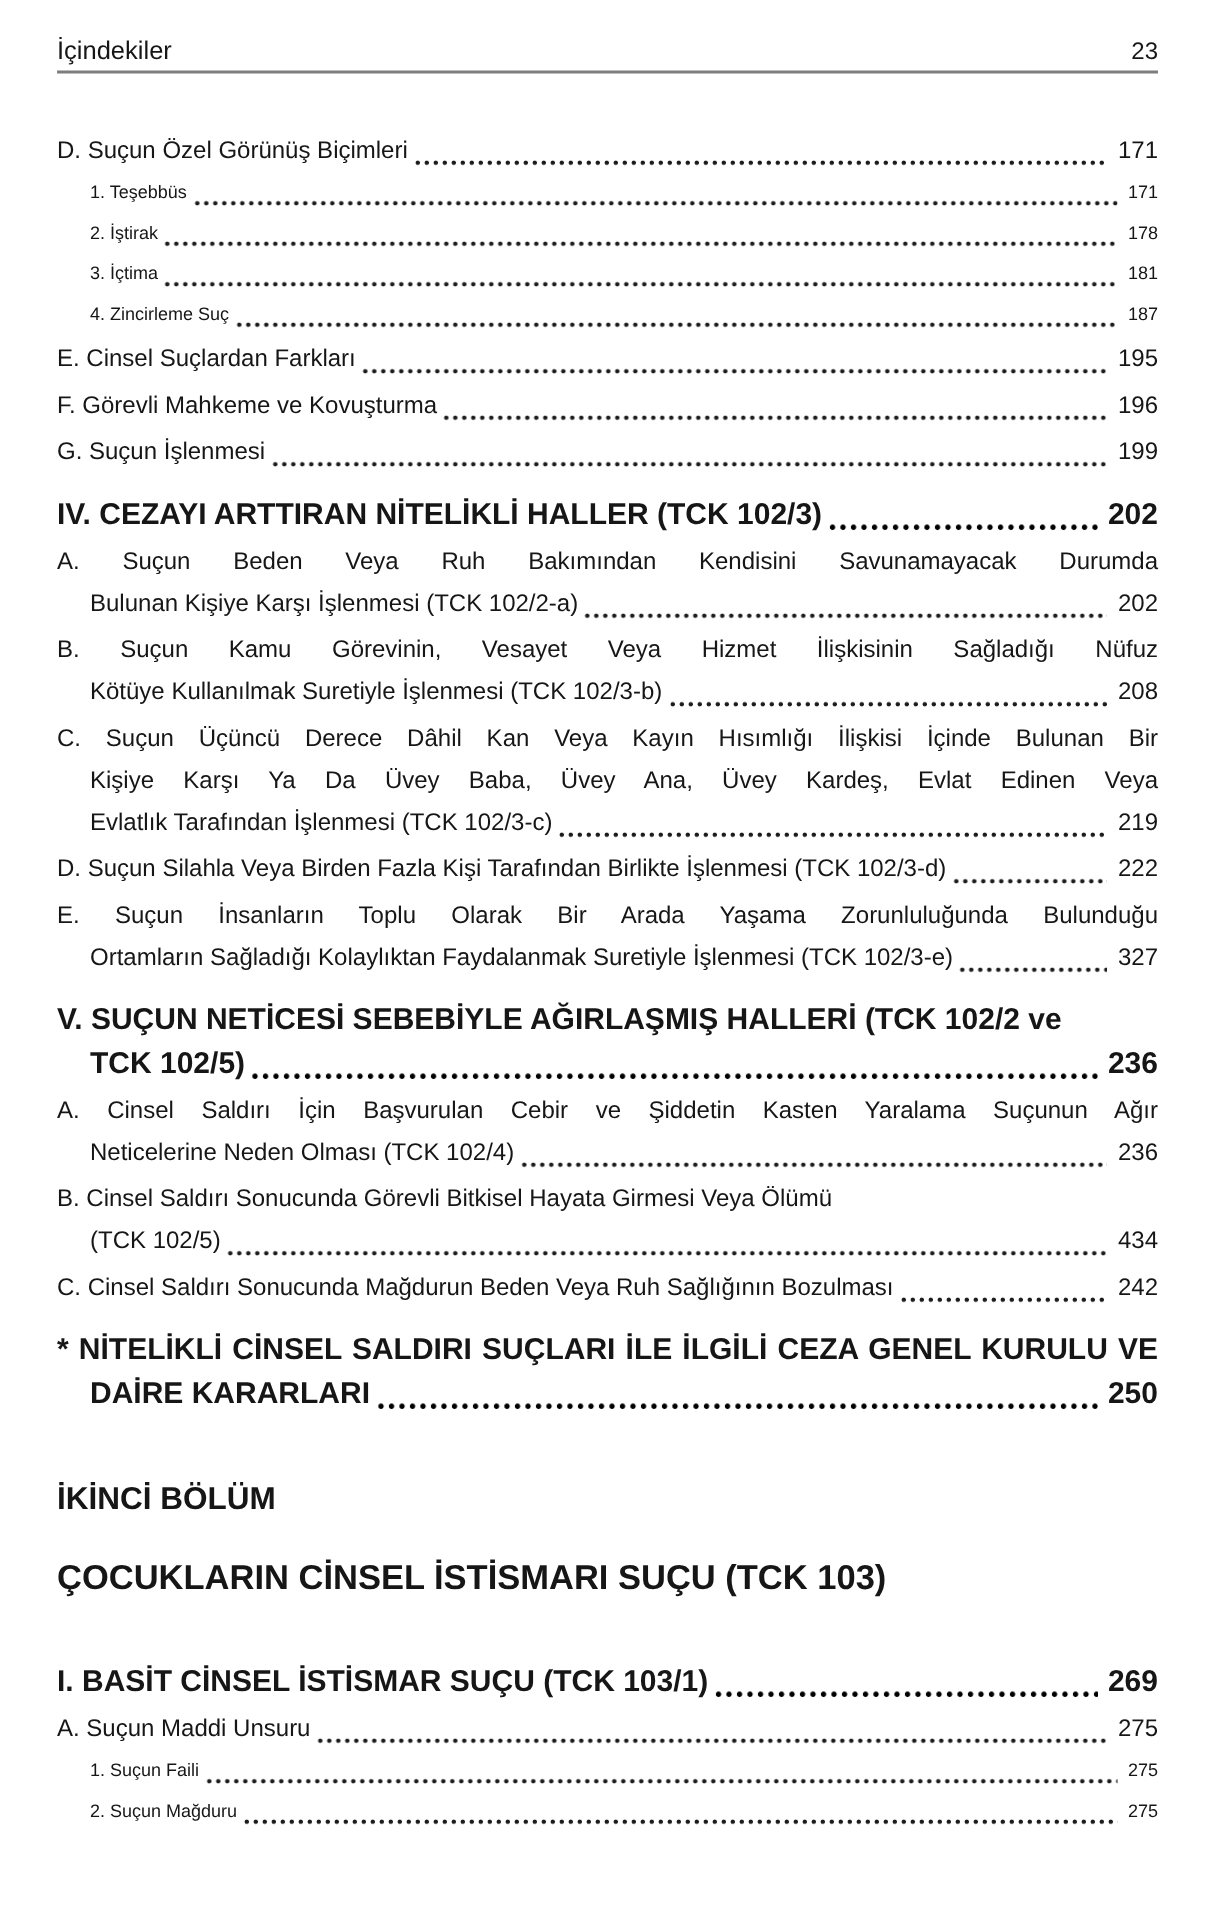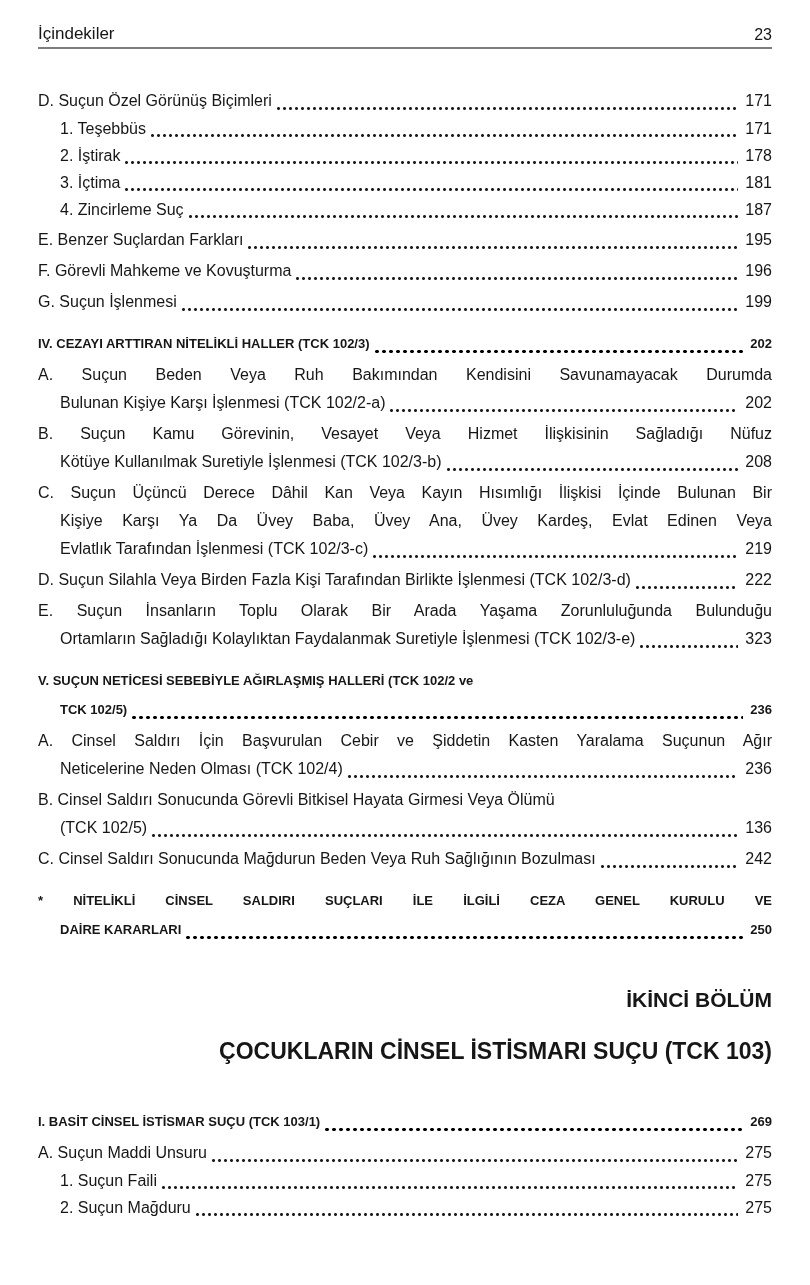--- a/index.html
+++ b/index.html
@@ -22,36 +22,36 @@
   .toc{margin-top:38px;}
   .entry{margin:0;}
   .entry .line{white-space:nowrap;}
   .entry .line.just{white-space:normal;text-align:justify;text-align-last:justify;}
   .entry .cont{padding-left:22px;}
   .row{display:flex;align-items:baseline;}
   .row .txt{white-space:nowrap;}
   .row .pg{margin-left:5px;}
 
   .item{font-size:16px;line-height:28px;margin-top:3px;}
-  .sub{font-size:16px;line-height:27px;padding-left:22px;margin-top:0;}
-  .main{font-size:13px;font-weight:700;line-height:29px;margin-top:13px;}
+  .sub{font-size:12px;line-height:27px;padding-left:22px;margin-top:0;}
+  .main{font-size:20px;font-weight:700;line-height:29px;margin-top:13px;}
 
   .leader{
     flex:1 1 auto;min-width:10px;align-self:flex-end;
     height:5px;margin:0 2px 4px 4px;
     background-image:radial-gradient(circle at 2.5px 2.5px,#1c1c1c 1.2px,transparent 1.7px);
     background-size:6px 5px;background-repeat:repeat-x;background-position:0 0;
   }
   .main .leader{
     background-image:radial-gradient(circle at 3px 2.5px,#000 1.55px,transparent 2.05px);
     background-size:7px 5px;margin-bottom:4px;
   }
 
   
-  .part{margin-top:44px;text-align:right;}
+  .part{margin-top:44px;text-align:left;}
   .part .p1{font-size:21px;font-weight:700;}
   .part .p2{font-size:23px;font-weight:700;margin-top:26px;}
 
   .toc2{margin-top:42px;}
 </style>
 </head>
 <body>
 
 <div class="page">
 
@@ -91,21 +91,21 @@
       </div>
       <div class="entry sub">
         <div class="row">
           <span class="txt">4. Zincirleme Suç</span>
           <span class="leader"></span>
           <span class="pg">187</span>
         </div>
       </div>
       <div class="entry item">
         <div class="row">
-          <span class="txt">E. Benzer Suçlardan Farkları</span>
+          <span class="txt">E. Cinsel Suçlardan Farkları</span>
           <span class="leader"></span>
           <span class="pg">195</span>
         </div>
       </div>
       <div class="entry item">
         <div class="row">
           <span class="txt">F. Görevli Mahkeme ve Kovuşturma</span>
           <span class="leader"></span>
           <span class="pg">196</span>
         </div>
@@ -154,21 +154,21 @@
           <span class="txt">D. Suçun Silahla Veya Birden Fazla Kişi Tarafından Birlikte İşlenmesi (TCK 102/3-d)</span>
           <span class="leader"></span>
           <span class="pg">222</span>
         </div>
       </div>
       <div class="entry item">
         <div class="line just">E. Suçun İnsanların Toplu Olarak Bir Arada Yaşama Zorunluluğunda Bulunduğu</div>
         <div class="row cont">
           <span class="txt">Ortamların Sağladığı Kolaylıktan Faydalanmak Suretiyle İşlenmesi (TCK 102/3-e)</span>
           <span class="leader"></span>
-          <span class="pg">323</span>
+          <span class="pg">327</span>
         </div>
       </div>
       <div class="entry main">
         <div class="line">V. SUÇUN NETİCESİ SEBEBİYLE AĞIRLAŞMIŞ HALLERİ (TCK 102/2 ve</div>
         <div class="row cont">
           <span class="txt">TCK 102/5)</span>
           <span class="leader"></span>
           <span class="pg">236</span>
         </div>
       </div>
@@ -178,21 +178,21 @@
           <span class="txt">Neticelerine Neden Olması (TCK 102/4)</span>
           <span class="leader"></span>
           <span class="pg">236</span>
         </div>
       </div>
       <div class="entry item">
         <div class="line">B. Cinsel Saldırı Sonucunda Görevli Bitkisel Hayata Girmesi Veya Ölümü</div>
         <div class="row cont">
           <span class="txt">(TCK 102/5)</span>
           <span class="leader"></span>
-          <span class="pg">136</span>
+          <span class="pg">434</span>
         </div>
       </div>
       <div class="entry item">
         <div class="row">
           <span class="txt">C. Cinsel Saldırı Sonucunda Mağdurun Beden Veya Ruh Sağlığının Bozulması</span>
           <span class="leader"></span>
           <span class="pg">242</span>
         </div>
       </div>
       <div class="entry main">

